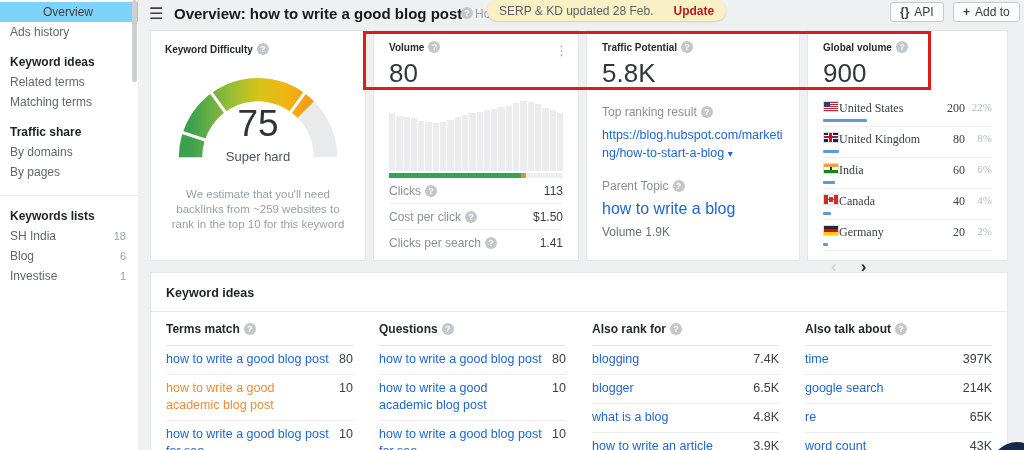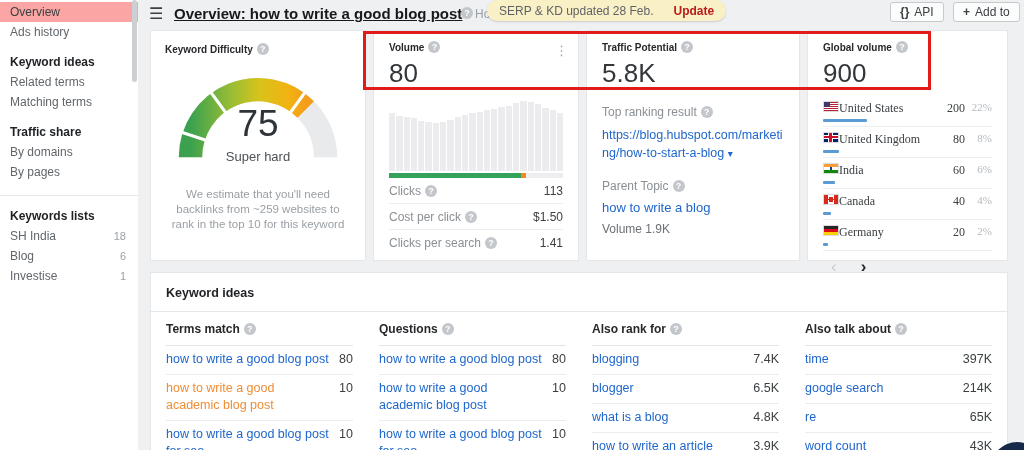--- a/index.html
+++ b/index.html
@@ -6,21 +6,21 @@
   html,body { margin:0; padding:0; }
   body {
     width:1024px; height:450px; overflow:hidden; position:relative;
     font-family:"Liberation Sans", sans-serif; background:#eef0f1; color:#3c4043;
   }
 
   
   .sidebar { position:absolute; left:0; top:0; width:138px; height:450px; background:#fff; padding-top:2px; }
   .sb-scrollthumb { position:absolute; right:1px; top:0; width:5px; height:82px; background:#cdd0d3; border-radius:3px; }
   .sb-item { height:20px; line-height:20px; padding:0 12px 0 10px; font-size:12px; color:#61666b; display:flex; align-items:center; cursor:pointer; }
-  .sb-item.selected { background:#fca5a5; color:#3c4043; }
+  .sb-item.selected { background:#7dd3fc; color:#3c4043;justify-content:center; }
   .sb-header { font-weight:bold; color:#1f2124; font-size:12px; padding:0 10px; height:20px; line-height:20px; margin-top:10px; }
   .sb-count { margin-left:auto; color:#9aa0a5; font-size:11px; }
   .sb-divider { border-top:1px solid #e7e8ea; margin:13px 0 3px; }
 
   
   .topbar { position:absolute; left:138px; top:0; right:0; height:28px; }
   .menu-icon { position:absolute; left:11px; top:4px; font-size:16px; color:#3c4043; cursor:pointer; }
   .page-title { position:absolute; left:36px; top:5px; font-size:15px; font-weight:bold; color:#17191b; white-space:nowrap; }
   .q-icon { display:inline-block; width:12px; height:12px; border-radius:50%; background:#c3c7cb; color:#fff;
             font-size:9px; font-weight:bold; text-align:center; line-height:12px; margin-left:4px; flex:none; }
@@ -62,21 +62,21 @@
   .cb-organic { background:#35a25b; height:100%; }
   .cb-paid { background:#f08a24; height:100%; }
   .stat-row { display:flex; align-items:center; height:26px; border-bottom:1px solid #ededee; font-size:12px; color:#8a8f94; }
   .stat-row:last-child { border-bottom:none; }
   .stat-val { margin-left:auto; color:#3c4043; }
 
   
   .tp-label { font-size:12px; color:#8a8f94; margin-top:16px; display:flex; align-items:center; }
   .tp-link { font-size:12.5px; color:#1e66cb; line-height:18px; margin-top:7px; word-break:break-all; cursor:pointer; }
   .caret { font-size:10px; color:#1e66cb; }
-  .tp-parent { font-size:13px; color:#1e66cb; margin-top:7px; cursor:pointer; }
+  .tp-parent { font-size:16px; color:#1e66cb; margin-top:7px; cursor:pointer; }
   .tp-vol { font-size:12px; color:#6b7075; margin-top:7px; }
 
   
   .gv-list { margin-top:7px; }
   .gv-row { border-bottom:1px solid #ededee; padding:5px 0 4px; cursor:pointer; }
   .gv-line { display:flex; gap:0; font-size:12px; color:#3c4043;font-family:Liberation Serif, serif; }
   .flag { width:16px; height:11px; border:1px solid #dcdcdc; flex:none; }
   .flag-us { background:
       linear-gradient(#3c3b6e 0 0) 0 0/45% 55% no-repeat,
       repeating-linear-gradient(#b22234 0 1px, #fff 1px 2px); }
@@ -153,21 +153,21 @@
       <div class="sb-item">
         <span>Investise</span>
         <span class="sb-count">1</span>
       </div>
     </div>
   <div class="sb-scrollthumb"></div>
 </nav>
 
 <header class="topbar">
   <span class="menu-icon">☰</span>
-  <h1 class="page-title" style="margin:0;text-decoration:underline;">Overview: how to write a good blog post</h1>
+  <h1 class="page-title" style="margin:0;">Overview: how to write a good blog post</h1>
   <span class="q-icon title-help">?</span>
   <span class="help-text">How</span>
   <div class="notice-pill">
     <span>SERP &amp; KD updated 28 Feb.</span>
     <span class="notice-action">Update</span>
   </div>
   <div class="hbtn" id="btn-api">
     <span class="bicon">{}</span>
     <span>API</span>
   </div>

